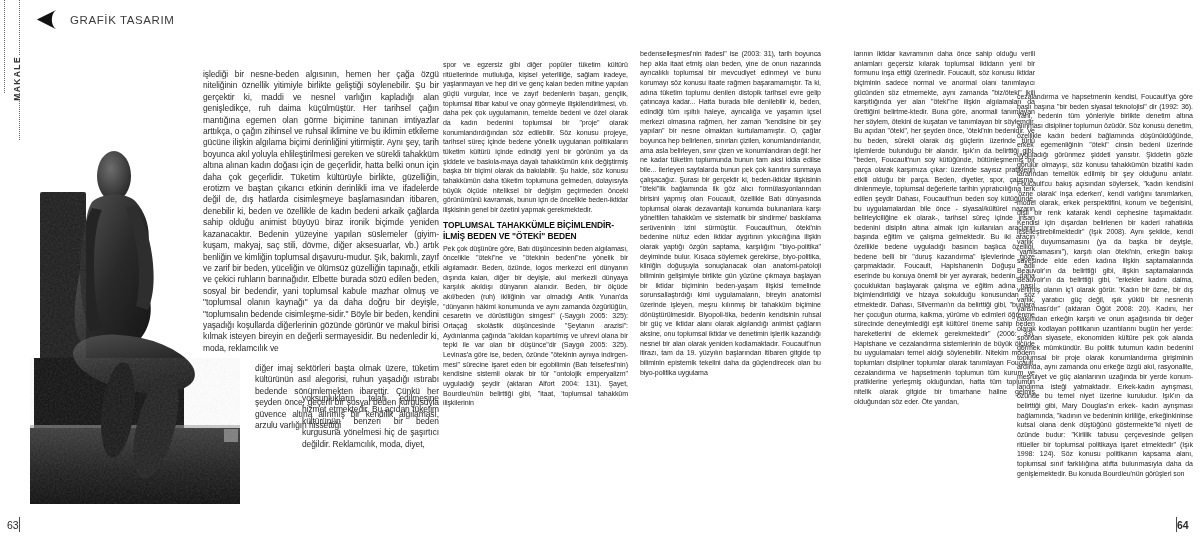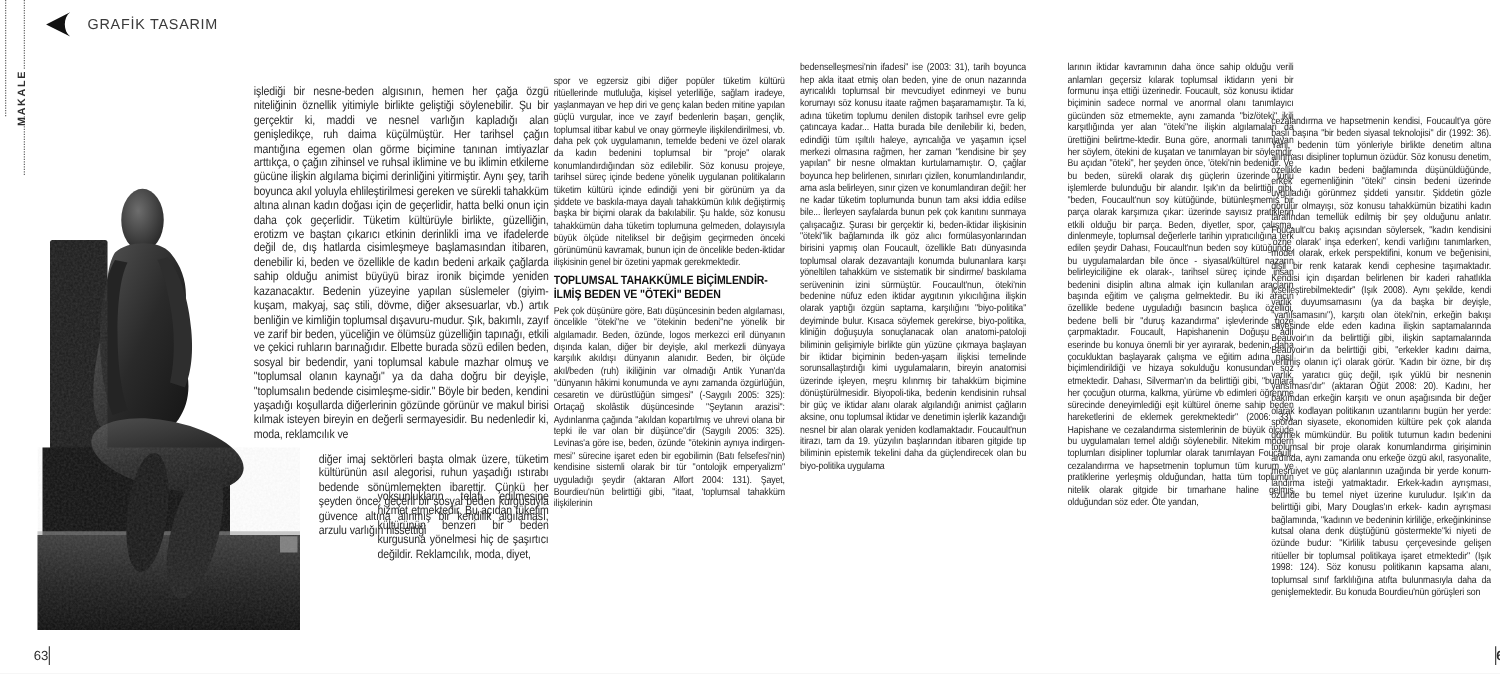--- a/index.html
+++ b/index.html
@@ -32,21 +32,21 @@
   .col1b{left:255px;top:338px;width:184px;height:69px;margin-top:24px;}
   .col1c{left:302px;top:392px;width:137px;height:100px;}
   .col2{left:443px;top:60px;width:185px;height:462px;}
   .col3{left:640px;top:49px;width:181px;height:461px;}
   .col4{left:854px;top:49px;width:181px;height:461px;}
   .col5{left:1017px;top:49px;width:176px;height:461px;margin-top:43px;}
   .subhead{font-weight:bold;font-size:9.6px;line-height:11.6px;color:#101010;
            margin:4px 0 2px 0;text-align:left;letter-spacing:-0.1px;}
   .para{margin:0;}
   
-  .pn{position:absolute;top:517px;font-size:10.5px;color:#2c2c2c;display:flex;align-items:center;gap:0;margin-left:20px;}
+  .pn{position:absolute;top:517px;font-size:10.5px;color:#2c2c2c;display:flex;align-items:center;gap:0;}
   .pn-left{left:7px;}
   .pn-right{left:1176px;font-weight:bold;}
   .pn-bar{display:inline-block;width:1px;height:15px;background:#4a4a4a;}
 </style>
 </head>
 <body>
 
 <div class="spread">
 
   <div class="dot-line dl1"></div>

